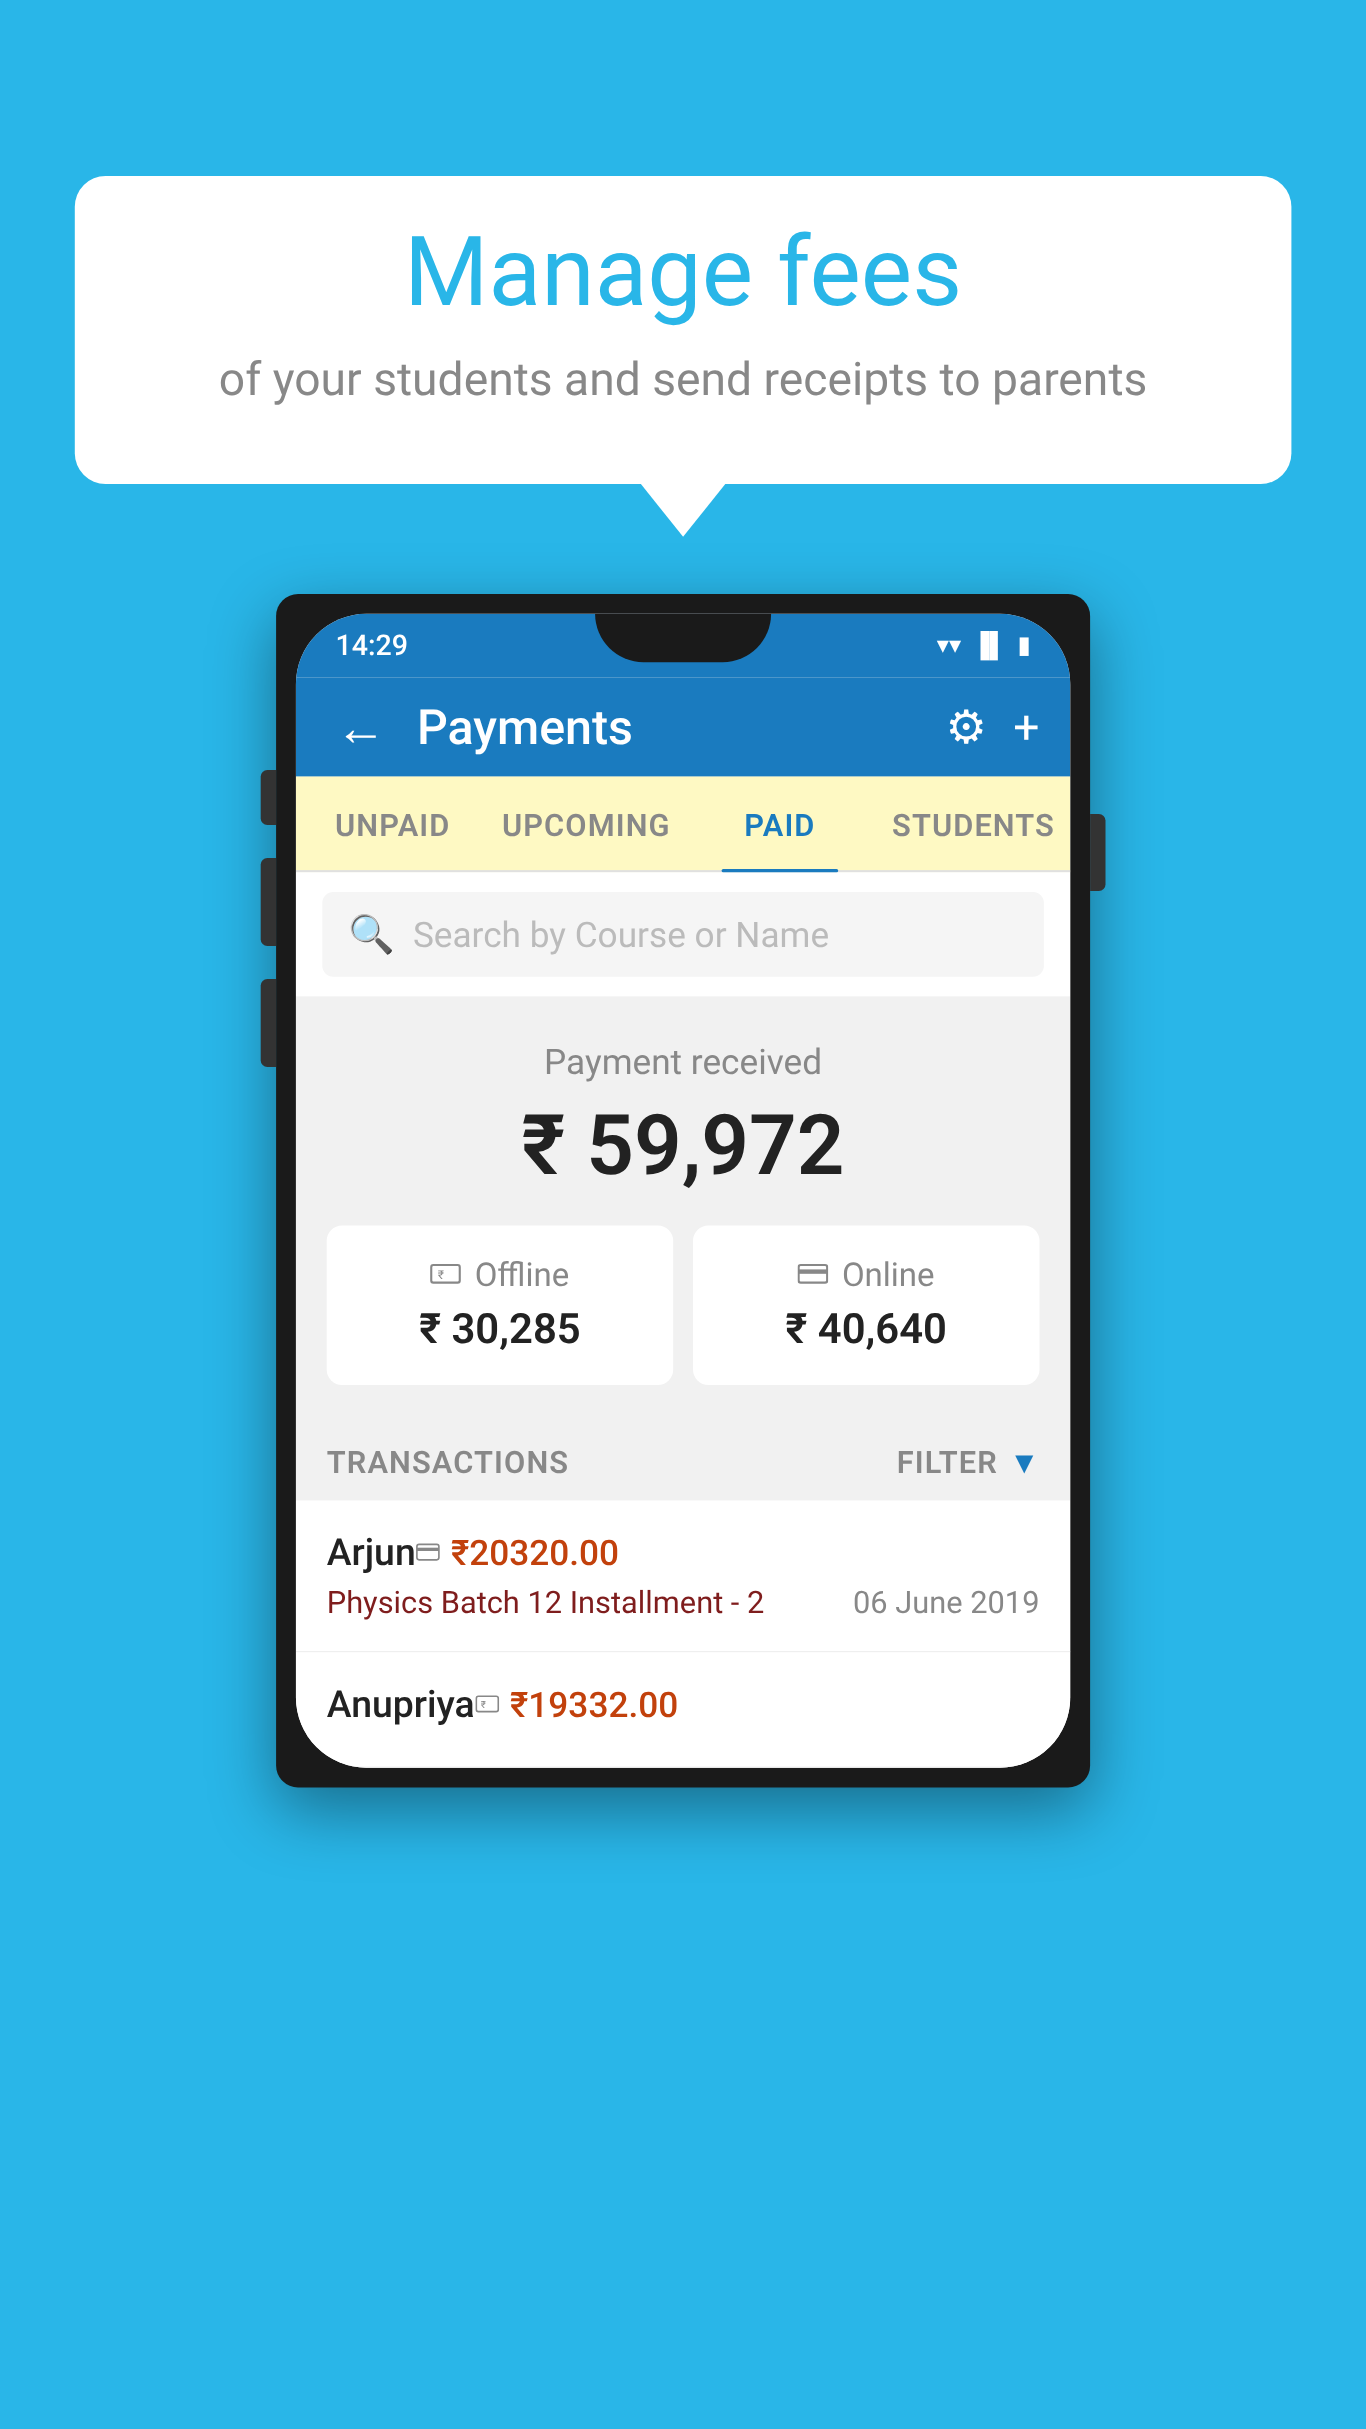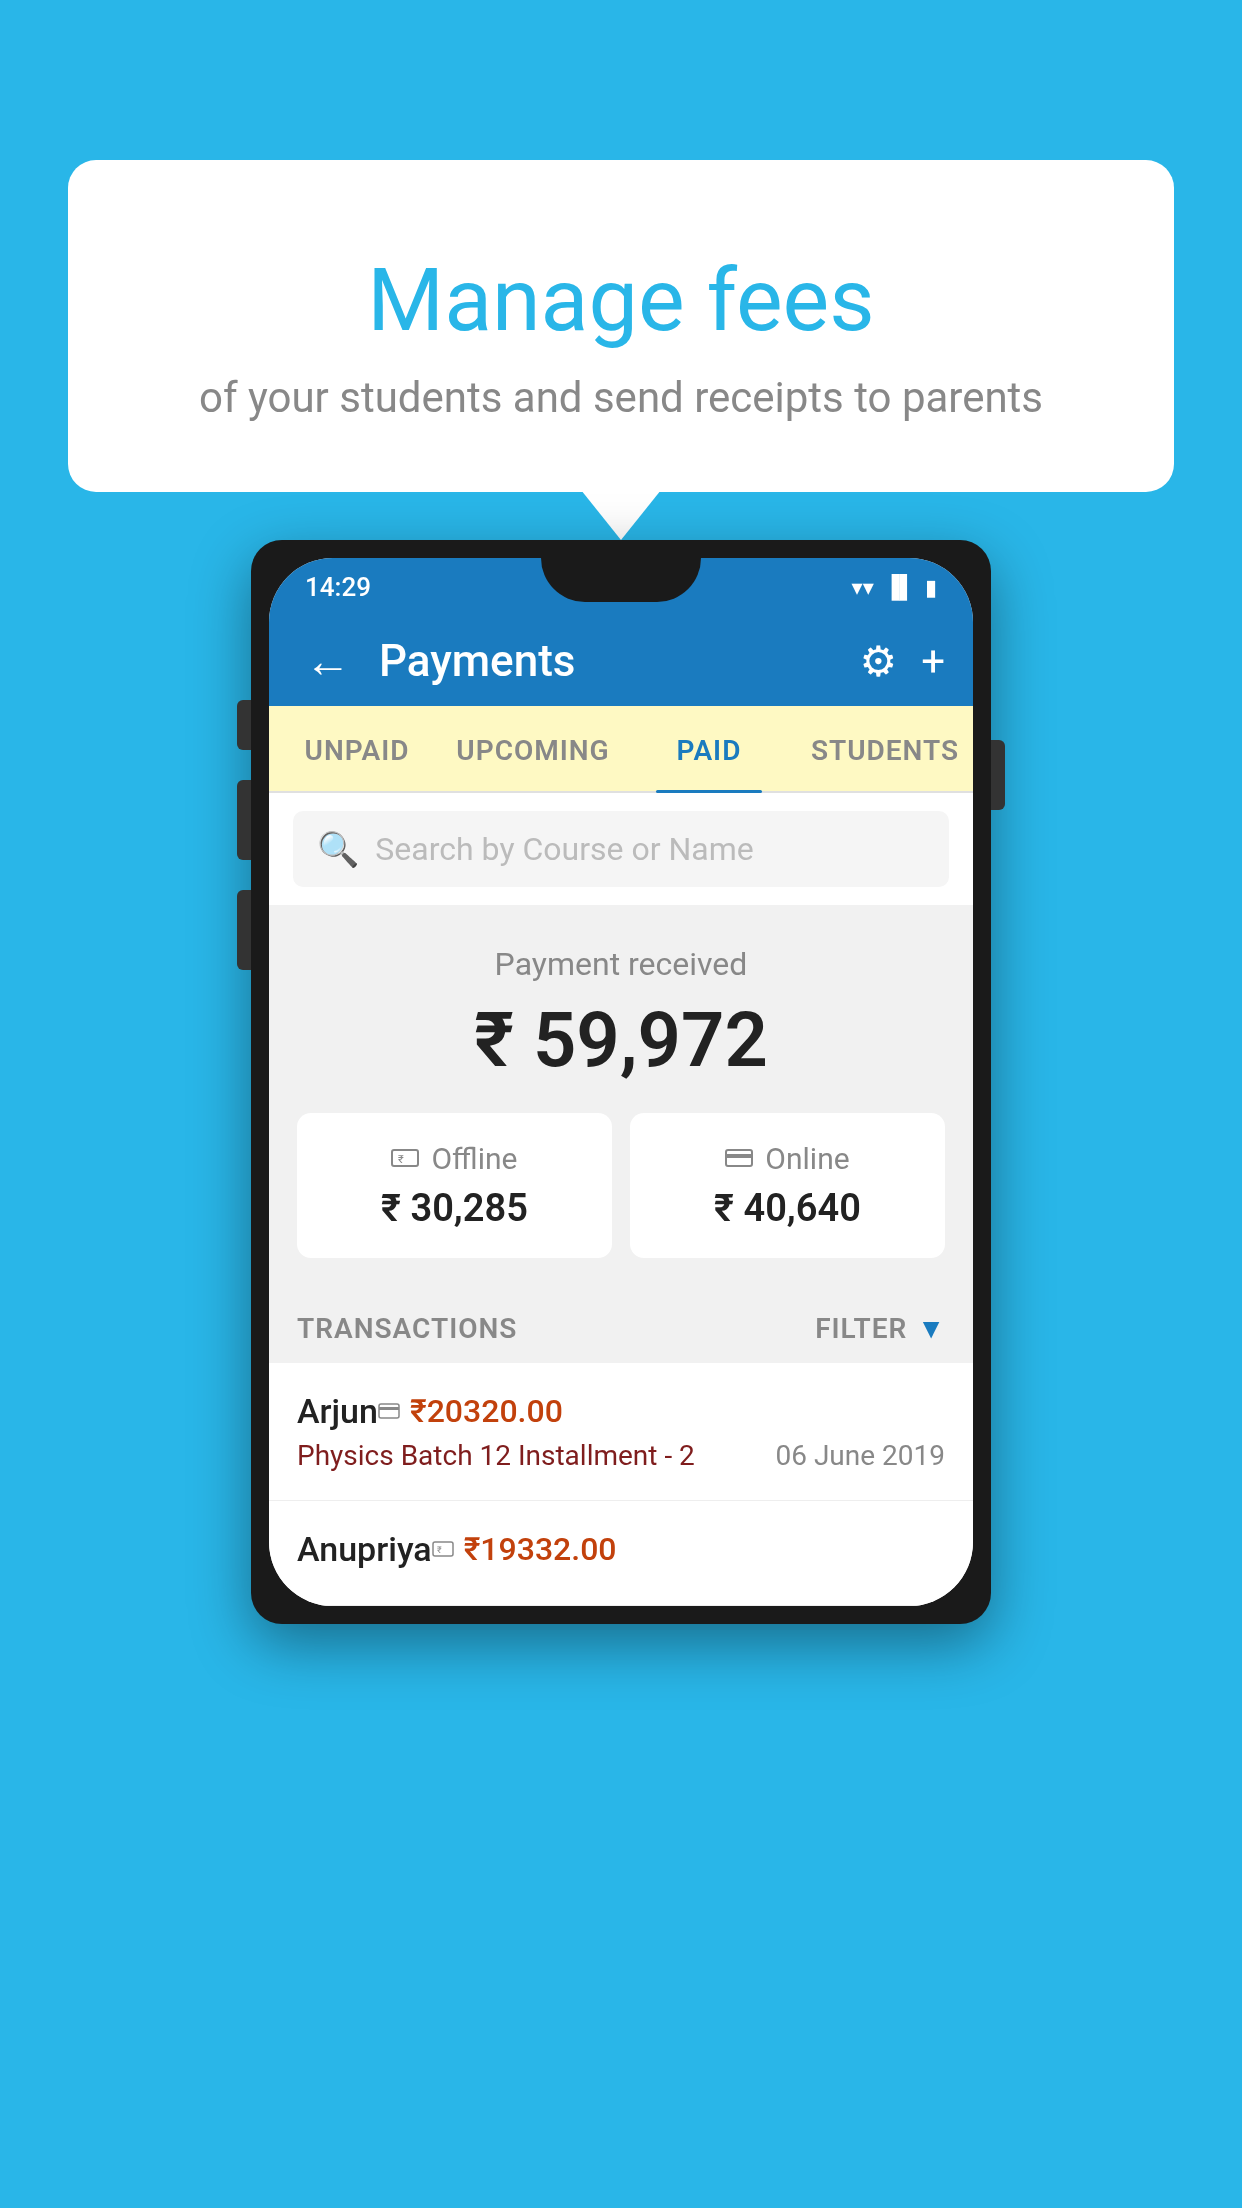--- a/index.html
+++ b/index.html
@@ -17,21 +17,21 @@
     .speech-bubble-container {
       position: absolute;
       top: 160px;
       left: 68px;
       right: 68px;
     }
 
     .speech-bubble {
       background: #fff;
       border-radius: 28px;
-      padding: 92px 50px 70px 50px;
+      padding: 40px 50px 70px 50px;
       text-align: center;
       position: relative;
     }
 
     .speech-bubble::after {
       content: '';
       position: absolute;
       bottom: -48px;
       left: 50%;
       transform: translateX(-50%);
@@ -60,21 +60,21 @@
     .phone-wrapper {
       position: absolute;
       top: 540px;
       left: 50%;
       transform: translateX(-50%);
       width: 740px;
     }
 
     .phone-outer {
       background: #1a1a1a;
-      border-radius: 31px;
+      border-radius: 20px;
       padding: 18px;
       box-shadow: 0 20px 60px rgba(0,0,0,0.4);
       position: relative;
     }
 
     .phone-screen {
       background: #f1f1f1;
       border-radius: 64px;
       overflow: hidden;
       position: relative;

